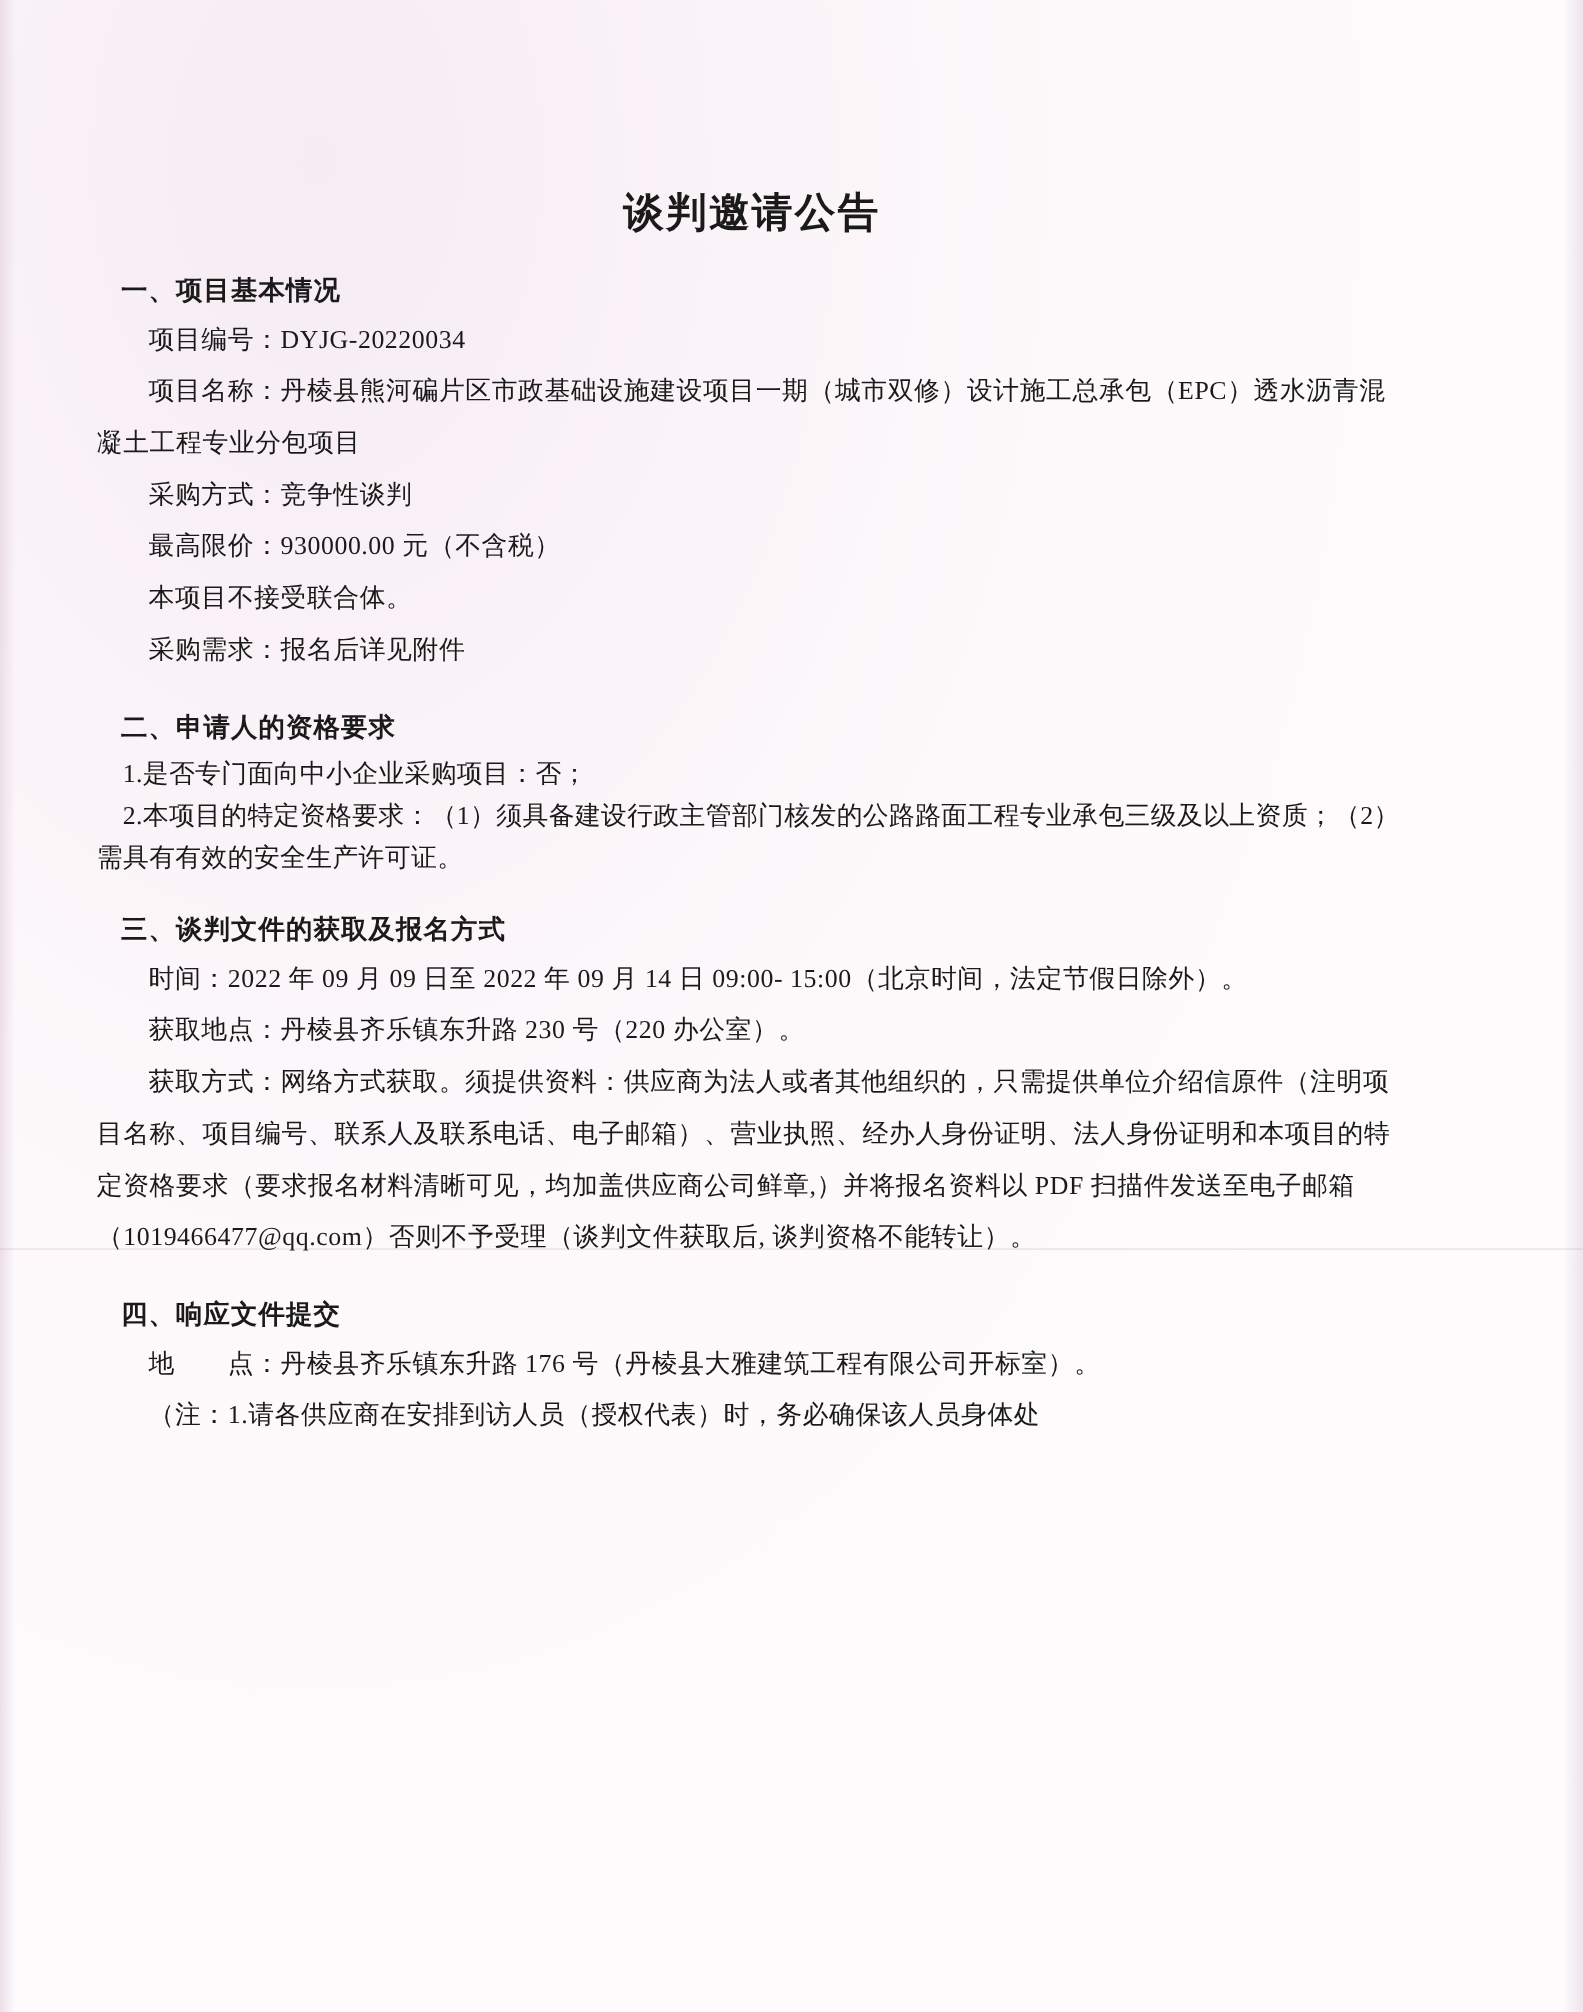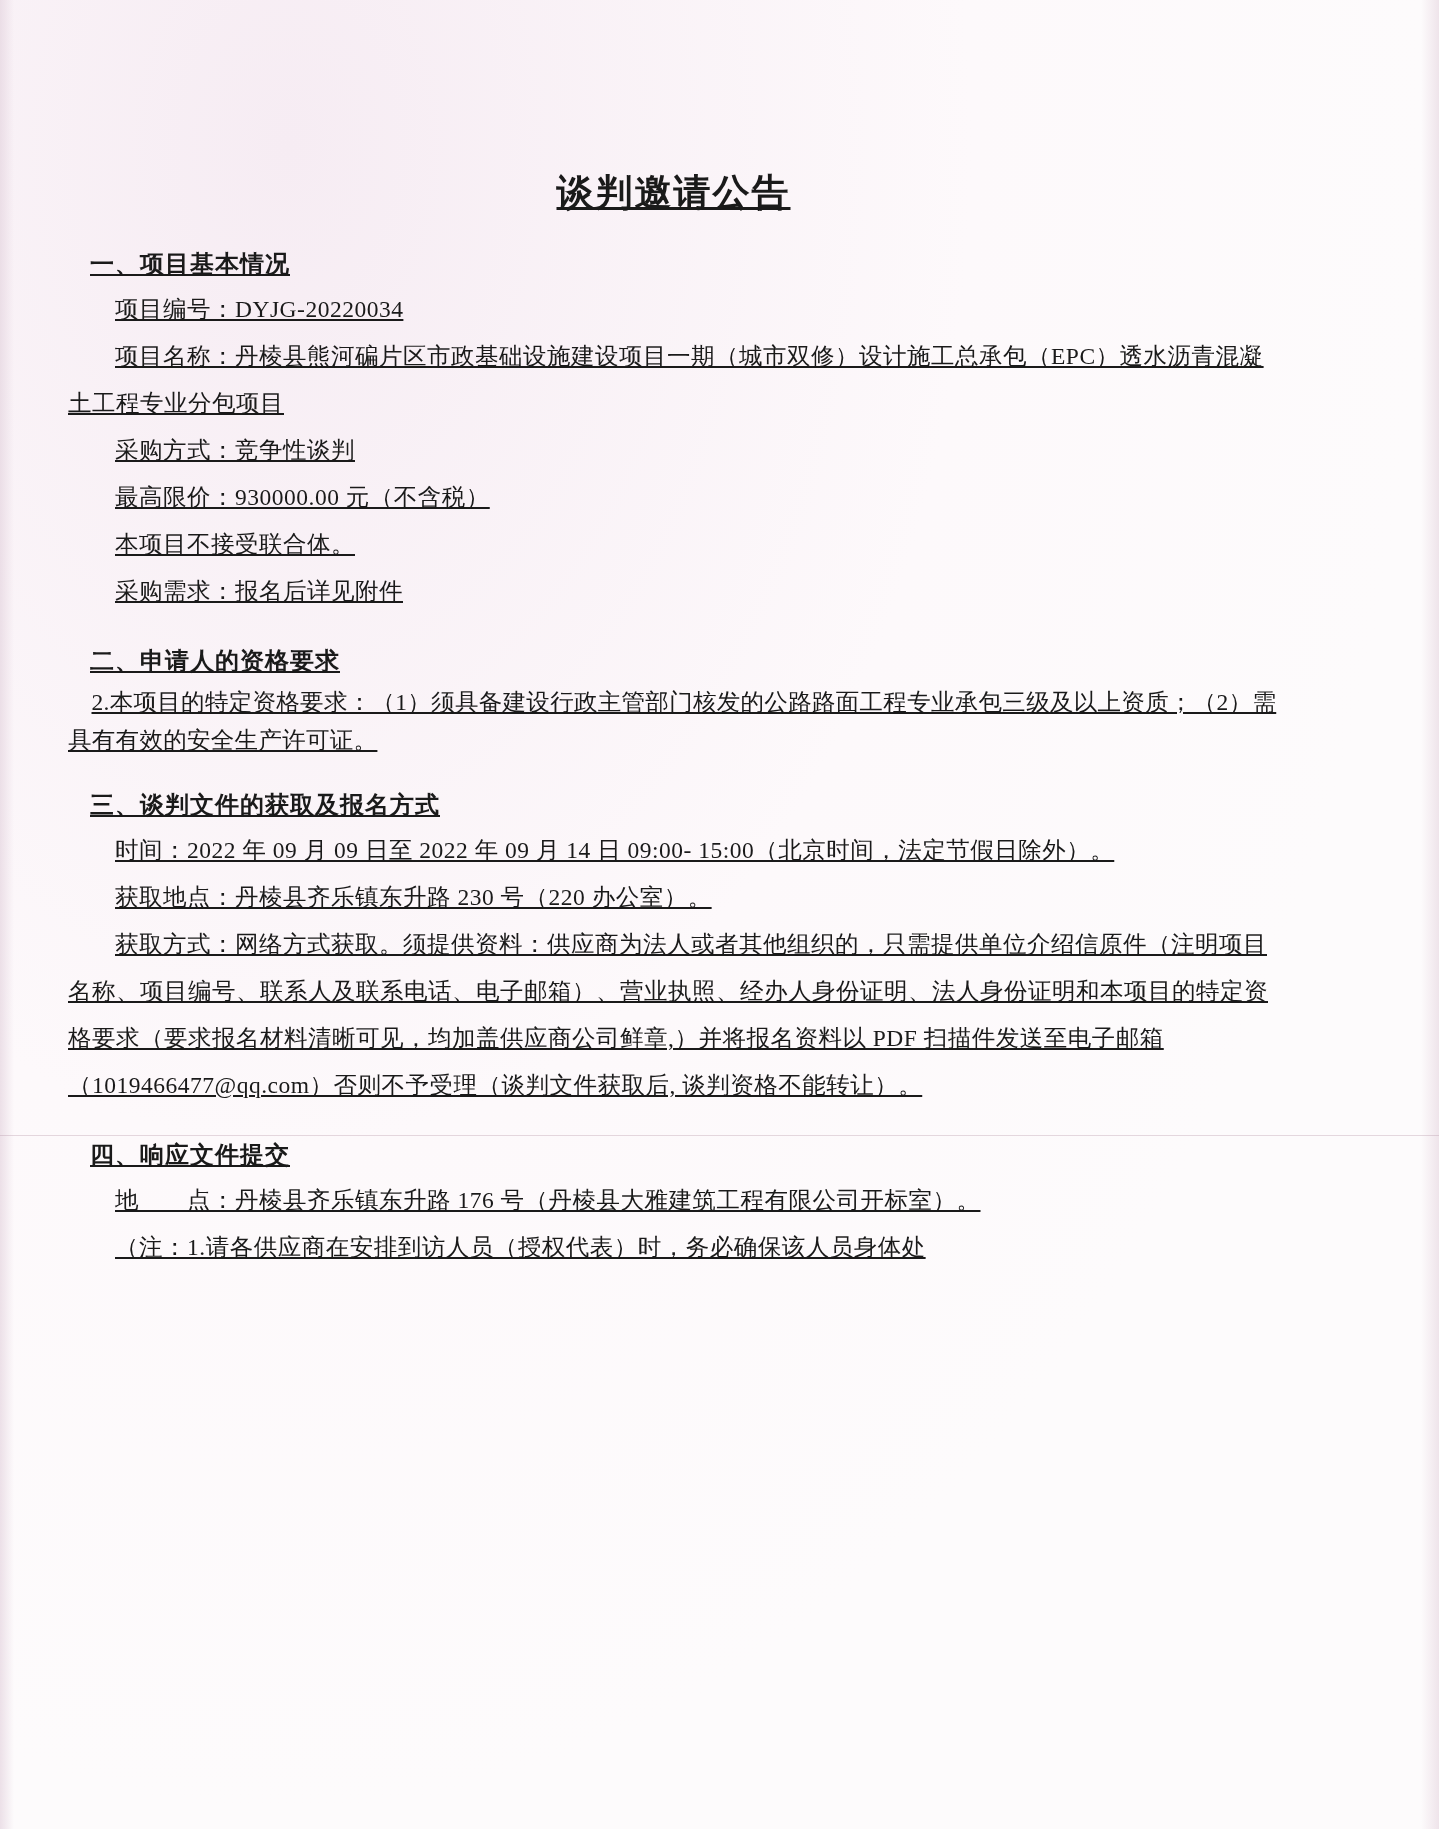--- a/index.html
+++ b/index.html
@@ -39,23 +39,22 @@
   }
   .edge-right {
     position: absolute;
     right: 0; top: 0; bottom: 0;
     width: 18px;
     background: linear-gradient(270deg, rgba(235,222,230,0.8), rgba(253,248,250,0));
   }
   .page {
     position: absolute;
     inset: 0;
-    padding: 0 160px 0 68px;
+    padding: 0 160px 0 88px;
     box-sizing: border-box;
-    text-decoration: underline;
   }
   .doc-title {
     text-align: center;
     font-size: 37px;
     font-weight: bold;
     letter-spacing: 2px;
     margin-top: 168px;
     font-family: "Liberation Sans", "DejaVu Sans", sans-serif;
   }
   .section-heading {
@@ -97,20 +96,21 @@
 
   <div class="section-heading">一、项目基本情况</div>
   <p class="para">项目编号：DYJG-20220034</p>
   <p class="para">项目名称：丹棱县熊河碥片区市政基础设施建设项目一期（城市双修）设计施工总承包（EPC）透水沥青混凝土工程专业分包项目</p>
   <p class="para">采购方式：竞争性谈判</p>
   <p class="para">最高限价：930000.00 元（不含税）</p>
   <p class="para">本项目不接受联合体。</p>
   <p class="para">采购需求：报名后详见附件</p>
 
   <div class="section-heading">二、申请人的资格要求</div>
+  <p class="para-tight t1">1.是否专门面向中小企业采购项目：否；</p>
   <p class="para-tight">2.本项目的特定资格要求：（1）须具备建设行政主管部门核发的公路路面工程专业承包三级及以上资质；（2）需具有有效的安全生产许可证。</p>
 
   <div class="section-heading">三、谈判文件的获取及报名方式</div>
   <p class="para">时间：2022 年 09 月 09 日至 2022 年 09 月 14 日 09:00- 15:00（北京时间，法定节假日除外）。</p>
   <p class="para">获取地点：丹棱县齐乐镇东升路 230 号（220 办公室）。</p>
   <p class="para">获取方式：网络方式获取。须提供资料：供应商为法人或者其他组织的，只需提供单位介绍信原件（注明项目名称、项目编号、联系人及联系电话、电子邮箱）、营业执照、经办人身份证明、法人身份证明和本项目的特定资格要求（要求报名材料清晰可见，均加盖供应商公司鲜章,）并将报名资料以 PDF 扫描件发送至电子邮箱（1019466477@qq.com）否则不予受理（谈判文件获取后, 谈判资格不能转让）。</p>
 
   <div class="section-heading">四、响应文件提交</div>
   <p class="para">地　　点：丹棱县齐乐镇东升路 176 号（丹棱县大雅建筑工程有限公司开标室）。</p>
   <p class="para">（注：1.请各供应商在安排到访人员（授权代表）时，务必确保该人员身体处</p>

